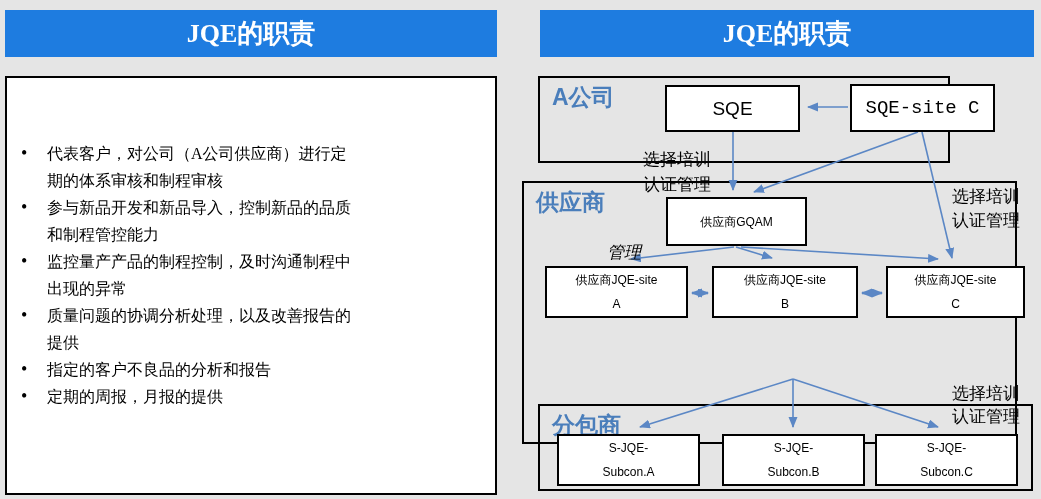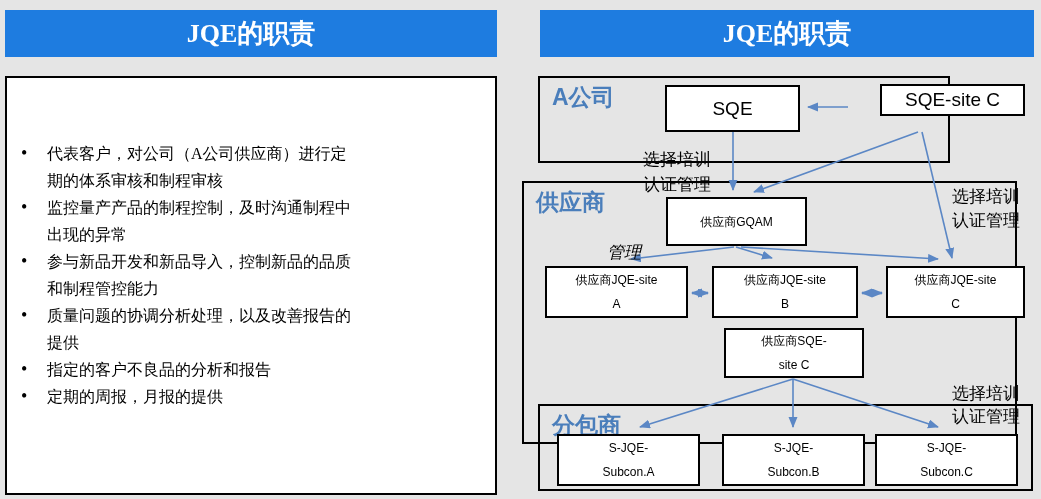--- a/index.html
+++ b/index.html
@@ -67,24 +67,24 @@
 
 <div class="canvas">
 
   <div class="hdr hdr-left">
     <span>JQE的职责</span>
   </div>
   <div class="left-body">
     <ul>
       <li>代表客户，对公司（A公司供应商）进行定
 期的体系审核和制程审核</li>
+      <li>参与新品开发和新品导入，控制新品的品质
+和制程管控能力</li>
       <li>监控量产产品的制程控制，及时沟通制程中
 出现的异常</li>
-      <li>参与新品开发和新品导入，控制新品的品质
-和制程管控能力</li>
       <li>质量问题的协调分析处理，以及改善报告的
 提供</li>
       <li>指定的客户不良品的分析和报告</li>
       <li>定期的周报，月报的提供</li>
     </ul>
   </div>
 
   <div class="hdr hdr-right">
     <span>JQE的职责</span>
   </div>
@@ -116,30 +116,28 @@
     <line x1="736" y1="247" x2="772" y2="258" marker-end="url(#ah)"></line>
     <line x1="741" y1="247" x2="938" y2="259" marker-end="url(#ah)"></line>
     <line class="thick" x1="692" y1="293" x2="708" y2="293" marker-start="url(#ahs)" marker-end="url(#ah)"></line>
     <line class="thick" x1="862" y1="293" x2="882" y2="293" marker-start="url(#ahs)" marker-end="url(#ah)"></line>
     <line x1="793" y1="379" x2="640" y2="427" marker-end="url(#ah)"></line>
     <line x1="793" y1="379" x2="793" y2="427" marker-end="url(#ah)"></line>
     <line x1="793" y1="379" x2="938" y2="427" marker-end="url(#ah)"></line>
   </svg>
 
   <div class="node node-lg" style="left:665px;top:85px;width:135px;height:47px;">SQE</div>
-  <div class="node node-lg" style="left:880px;top:84px;width:145px;height:32px;">SQE-site C</div>
+  <div class="node node-lg" style="left:850px;top:84px;width:145px;height:48px;font-family:Liberation Mono, monospace;">SQE-site C</div>
   <div class="node" style="left:666px;top:197px;width:141px;height:49px;">供应商GQAM</div>
   <div class="node" style="left:545px;top:266px;width:143px;height:52px;">供应商JQE-site
 A</div>
   <div class="node" style="left:712px;top:266px;width:146px;height:52px;">供应商JQE-site
 B</div>
   <div class="node" style="left:886px;top:266px;width:139px;height:52px;">供应商JQE-site
 C</div>
-  <div class="node" style="left:724px;top:328px;width:140px;height:50px;">供应商SQE-
-site C</div>
   <div class="node" style="left:557px;top:434px;width:143px;height:52px;">S-JQE-
 Subcon.A</div>
   <div class="node" style="left:722px;top:434px;width:143px;height:52px;">S-JQE-
 Subcon.B</div>
   <div class="node" style="left:875px;top:434px;width:143px;height:52px;">S-JQE-
 Subcon.C</div>
 
   <div class="edge-label" style="left:643px;top:147px;">选择培训
 认证管理</div>
   <div class="edge-label" style="left:607px;top:240px;font-style:italic;">管理</div>

